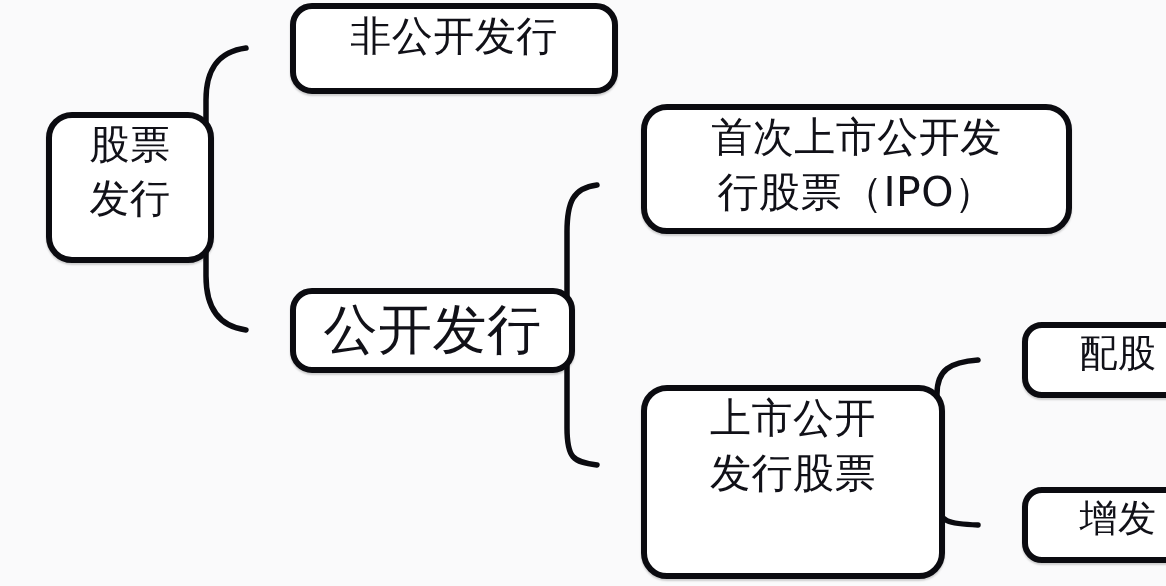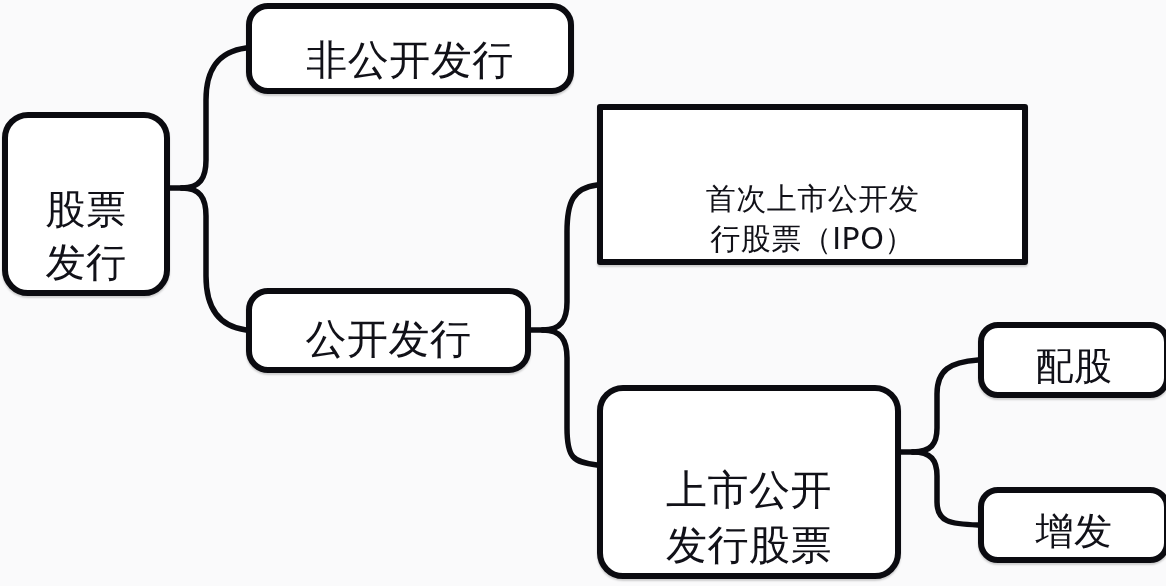--- a/index.html
+++ b/index.html
@@ -28,40 +28,41 @@
   }
   
   .node {
     position: absolute;
     z-index: 2;
     box-sizing: border-box;
     background: #ffffff;
     border: 6px solid #0b0b10;
     border-radius: 22px;
     display: flex;
-    align-items: flex-end;
+    align-items: flex-start;
     justify-content: center;
     text-align: center;
     color: #111118;
     line-height: 1.34;
     letter-spacing: 0.5px;
     font-weight: 400;
     box-shadow: 0 2px 2px rgba(0,0,0,0.18);
+    margin-left: 44px;
   }
   .node .txt {
     display: block;
     white-space: pre-line;
     padding: 0 4px;
   }
 
   
-  #node-root      { left: 2px;   top: 112px; width: 168px; height: 184px; font-size: 40px; border-radius: 26px; }
+  #node-root      { left: 2px;   top: 112px; width: 168px; height: 151px; font-size: 40px; border-radius: 26px; }
   #node-private   { left: 246px; top: 3px;   width: 328px; height: 91px;  font-size: 41px; }
-  #node-public    { left: 246px; top: 288px; width: 285px; height: 85px;  font-size: 41px; }
-  #node-ipo       { left: 597px; top: 104px; width: 431px; height: 161px; font-size: 30px; border-radius: 3px; }
+  #node-public    { left: 246px; top: 288px; width: 285px; height: 85px;  font-size: 54px; }
+  #node-ipo       { left: 597px; top: 104px; width: 431px; height: 130px; font-size: 41px; border-radius: 26px; }
   #node-listed    { left: 597px; top: 385px; width: 304px; height: 194px; font-size: 41px; border-radius: 26px; }
   #node-rights    { left: 978px; top: 322px; width: 192px; height: 76px;  font-size: 38px; border-radius: 20px; }
   #node-seasoned  { left: 978px; top: 487px; width: 192px; height: 76px;  font-size: 38px; border-radius: 20px; }
 </style>
 </head>
 <body>
 
 <div id="canvas">
 
   <svg id="connectors" viewBox="0 0 1166 586" width="1166" height="586" xmlns="http://www.w3.org/2000/svg" fill="none" stroke="#0b0b10" stroke-width="5.5" stroke-linecap="round">

